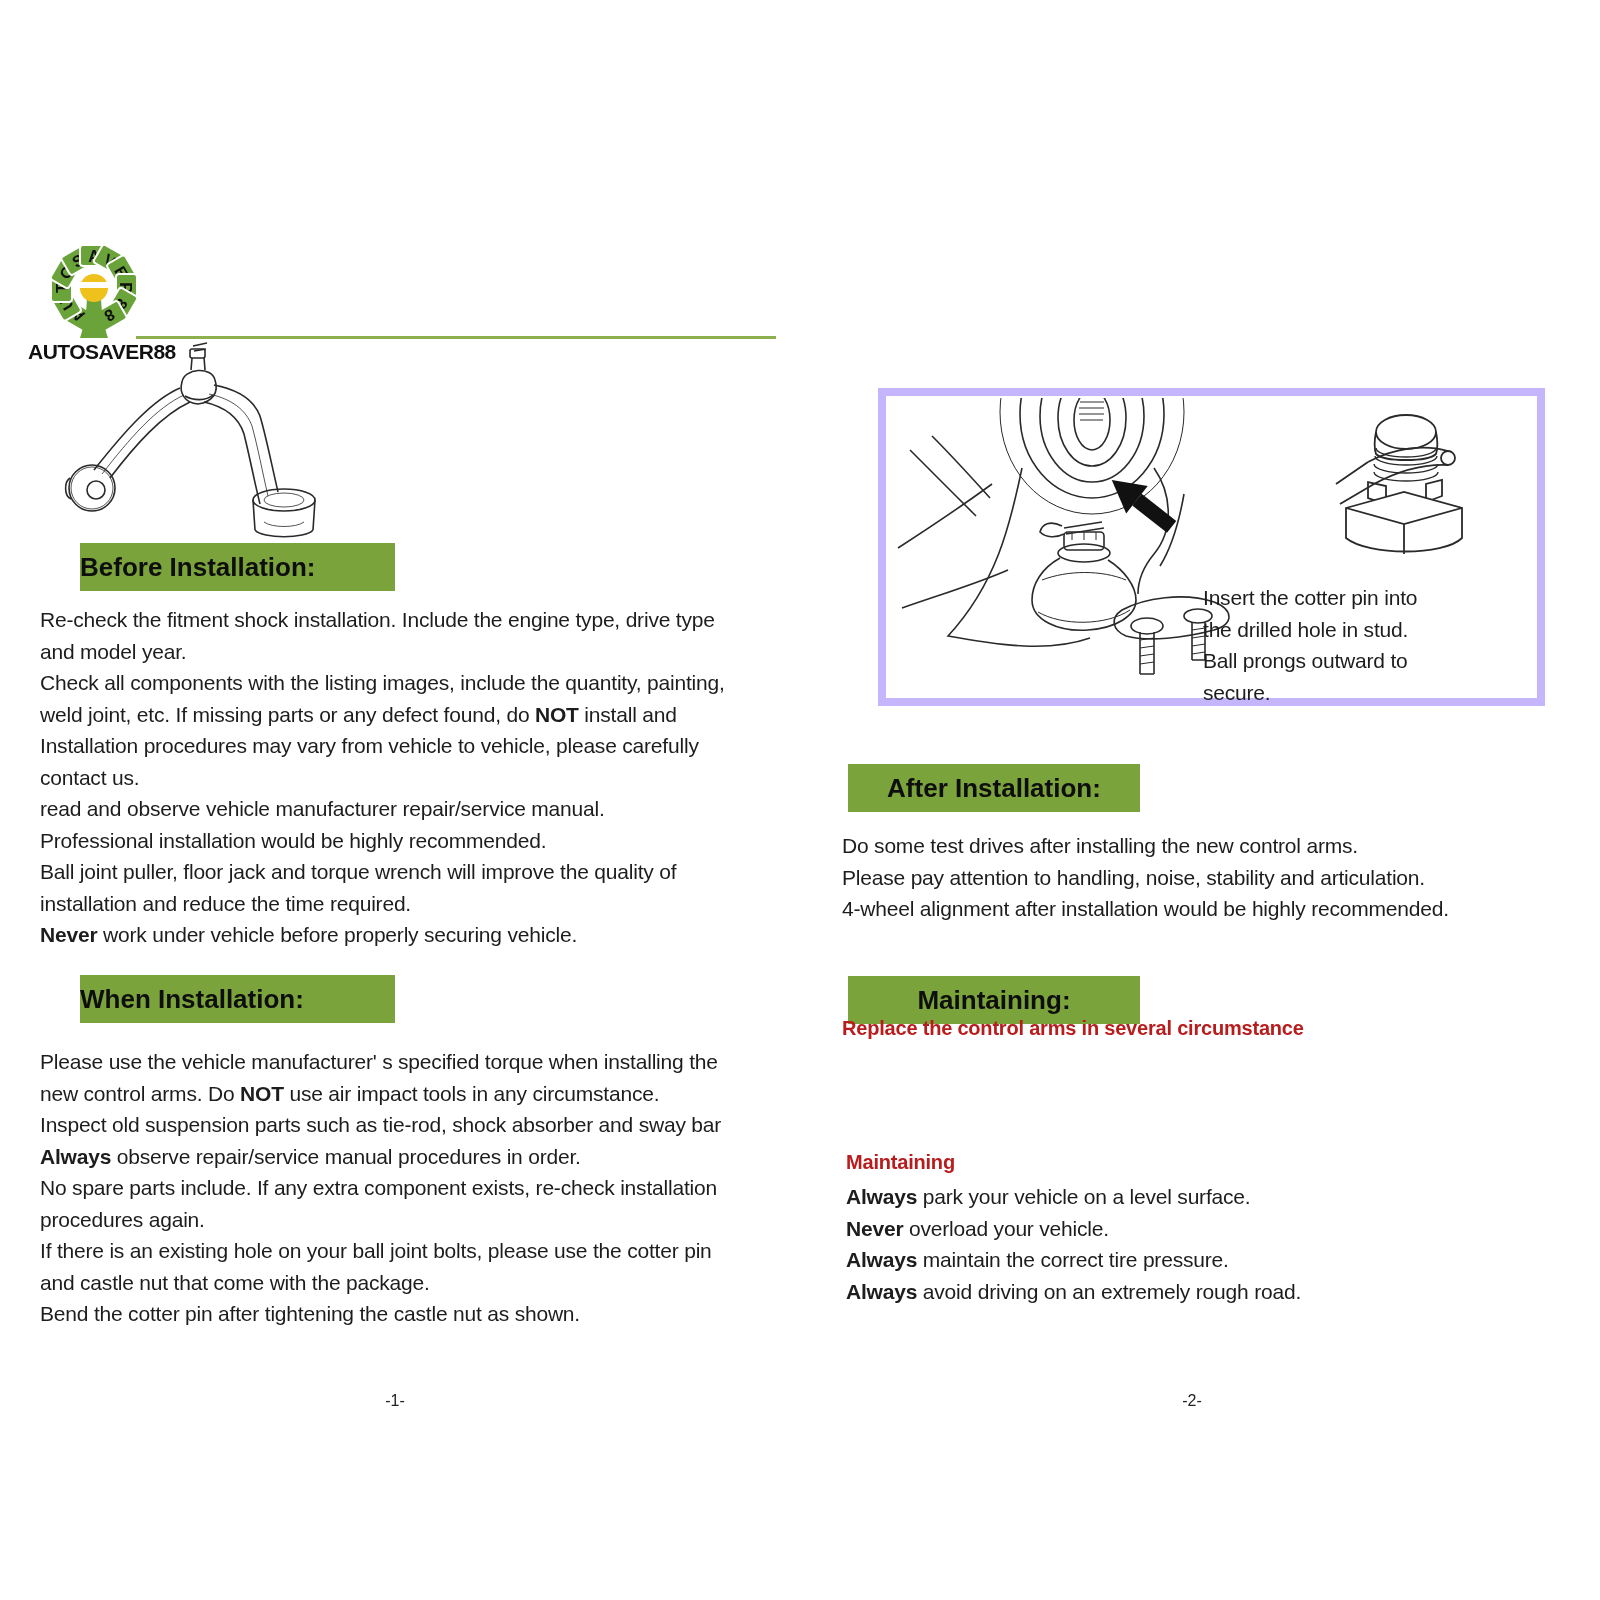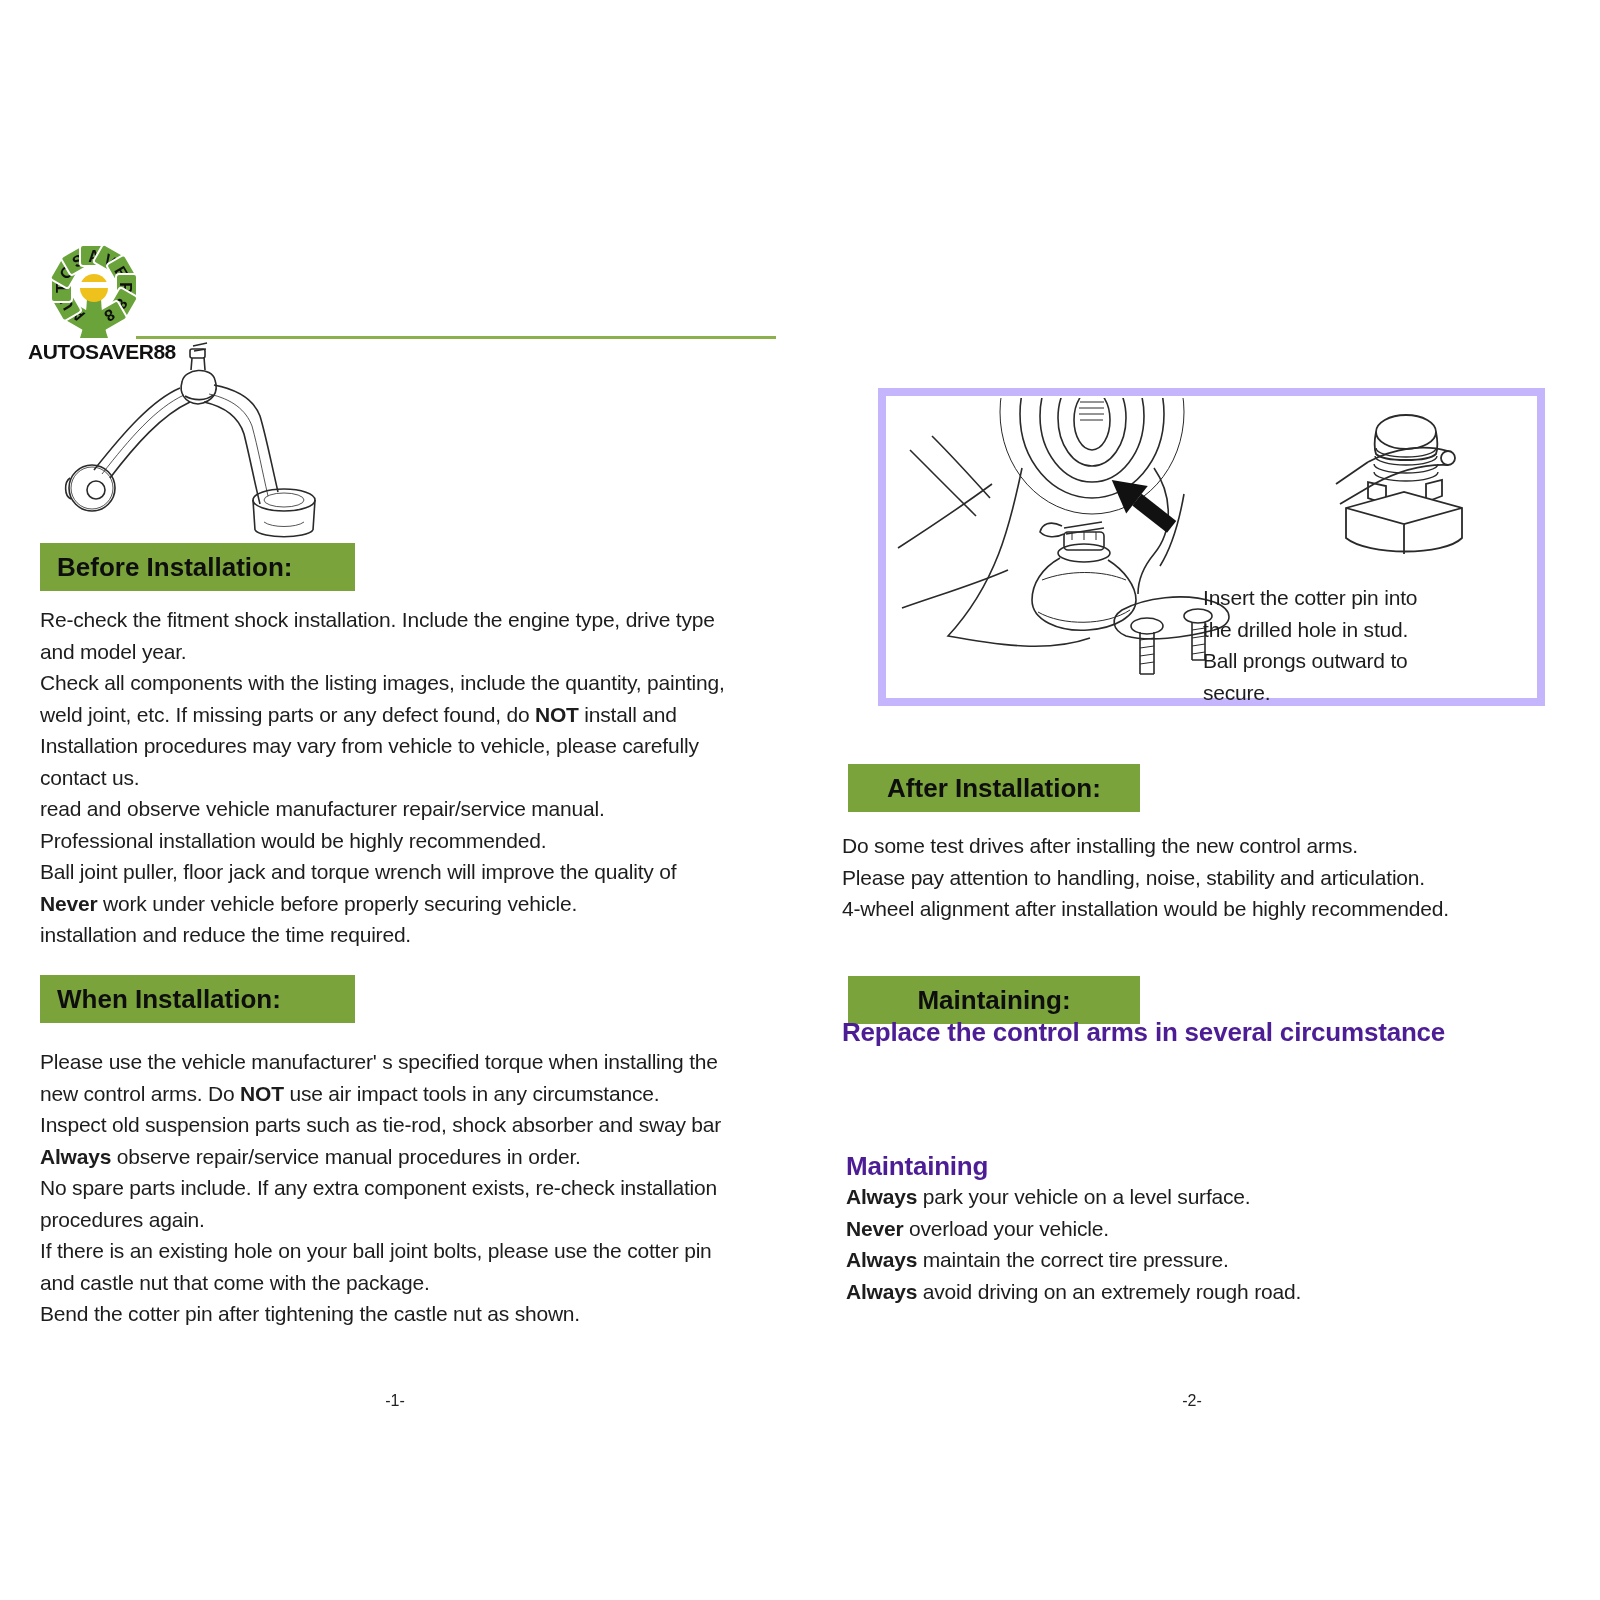--- a/index.html
+++ b/index.html
@@ -7,26 +7,26 @@
     width:1600px;height:1600px;background:#ffffff;position:relative;overflow:hidden;
     font-family:"Liberation Sans",sans-serif;color:#1d1d1d;
   }
   .abs{position:absolute;}
   .nowrap{white-space:nowrap;}
   .title-divider{height:3px;background:#8cb14c;}
   .sec-head{
     background:#7aa33c;color:#0e0e0e;font-weight:bold;font-size:26px;
     height:48px;line-height:48px;box-sizing:border-box;
   }
-  .sec-head.leftpad{padding-left:17px;}
+  .sec-head.leftpad{margin-left:40px;}
   .sec-head.center{text-align:center;}
   
   .body-text{font-size:21px;line-height:31.5px;letter-spacing:-0.2px;color:#1d1d1d;}
   .body-text .tline{white-space:nowrap;}
-  .bold-line{font-weight:bold;font-size:26px;letter-spacing:-0.2px;color:#4c1d95;}
+  .bold-line{font-weight:bold;font-size:20px;letter-spacing:-0.2px;color:#b91c1c;}
   .list-grid{display:grid;grid-template-columns:352px auto;font-size:21px;line-height:31.5px;letter-spacing:-0.2px;}
   .page-num{font-size:16px;color:#222;text-align:center;}
   
   .fig-box{border:8px solid #c4b5fd;box-sizing:border-box;background:#fff;}
   .fig-caption{font-size:21px;line-height:31.5px;letter-spacing:-0.2px;color:#1d1d1d;}
   
   .wordmark{font-weight:bold;font-size:21px;letter-spacing:-0.5px;color:#111;text-align:center;}
   svg{display:block;}
   b{font-weight:bold;}
 </style>
@@ -125,22 +125,22 @@
   <div class="abs body-text" style="left:40px;top:604px;width:730px;">
       <div class="tline"><span>Re-check the fitment shock installation. Include the engine type, drive type</span></div>
       <div class="tline"><span>and model year.</span></div>
       <div class="tline"><span>Check all components with the listing images, include the quantity, painting,</span></div>
       <div class="tline"><span>weld joint, etc. If missing parts or any defect found, do </span><b>NOT</b><span> install and</span></div>
       <div class="tline"><span>Installation procedures may vary from vehicle to vehicle, please carefully</span></div>
       <div class="tline"><span>contact us.</span></div>
       <div class="tline"><span>read and observe vehicle manufacturer repair/service manual.</span></div>
       <div class="tline"><span>Professional installation would be highly recommended.</span></div>
       <div class="tline"><span>Ball joint puller, floor jack and torque wrench will improve the quality of</span></div>
+      <div class="tline"><span>installation and reduce the time required.</span></div>
       <div class="tline"><b>Never</b><span> work under vehicle before properly securing vehicle.</span></div>
-      <div class="tline"><span>installation and reduce the time required.</span></div>
     </div>
 
   <div class="abs sec-head leftpad" style="left:40px;top:975px;width:315px;">When Installation:</div>
   <div class="abs body-text" style="left:40px;top:1046px;width:730px;">
       <div class="tline"><span>Please use the vehicle manufacturer' s specified torque when installing the</span></div>
       <div class="tline"><span>new control arms. Do </span><b>NOT</b><span> use air impact tools in any circumstance.</span></div>
       <div class="tline"><span>Inspect old suspension parts such as tie-rod, shock absorber and sway bar</span></div>
       <div class="tline"><b>Always</b><span> observe repair/service manual procedures in order.</span></div>
       <div class="tline"><span>No spare parts include. If any extra component exists, re-check installation</span></div>
       <div class="tline"><span>procedures again.</span></div>

